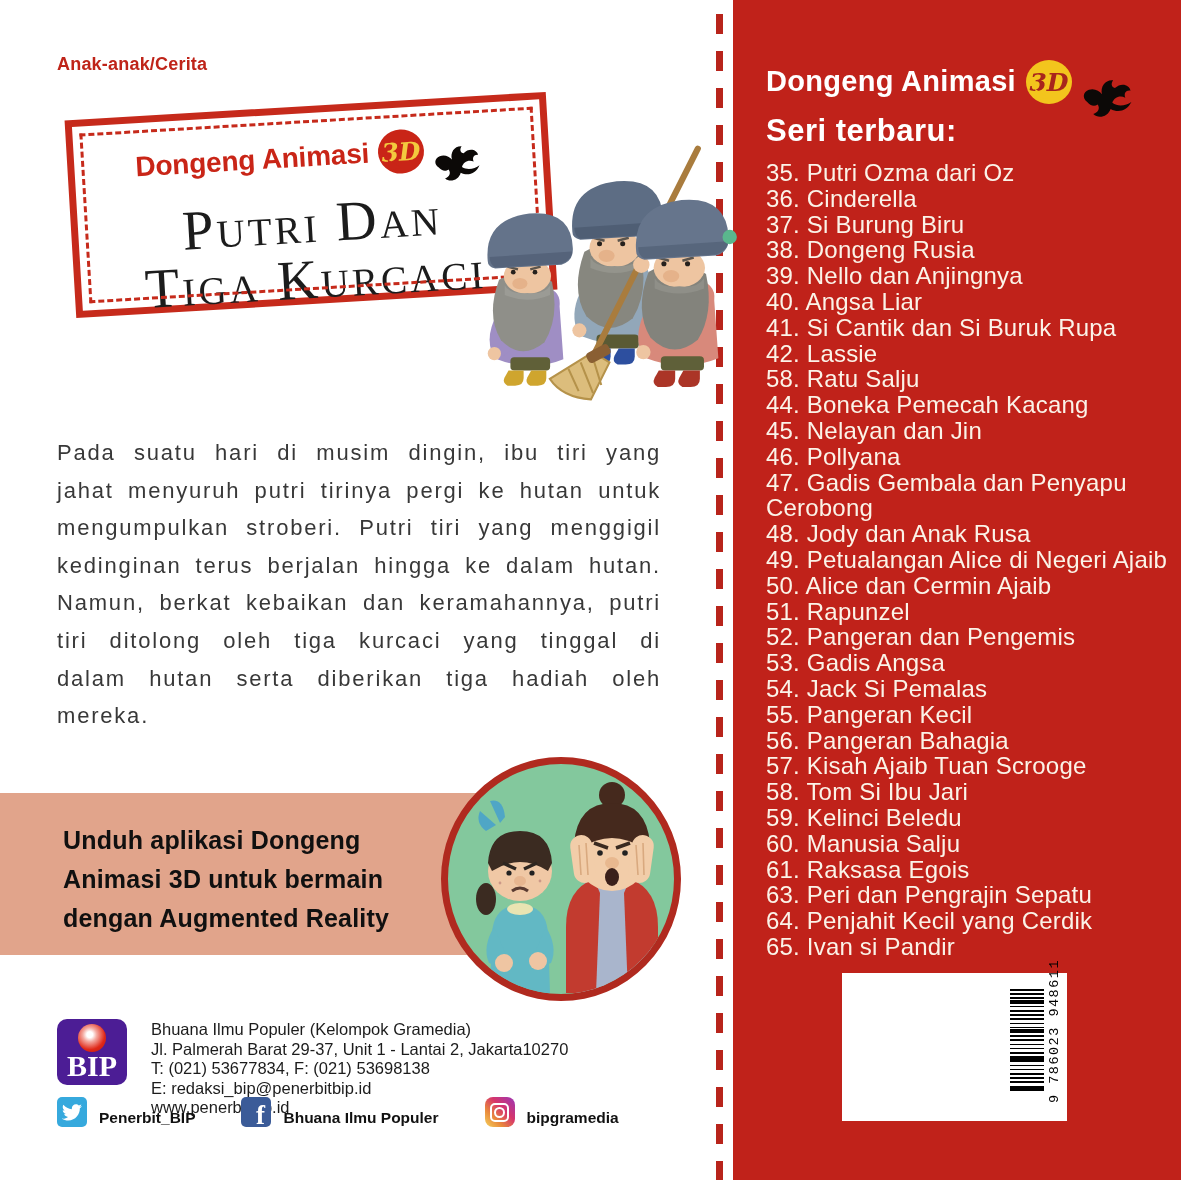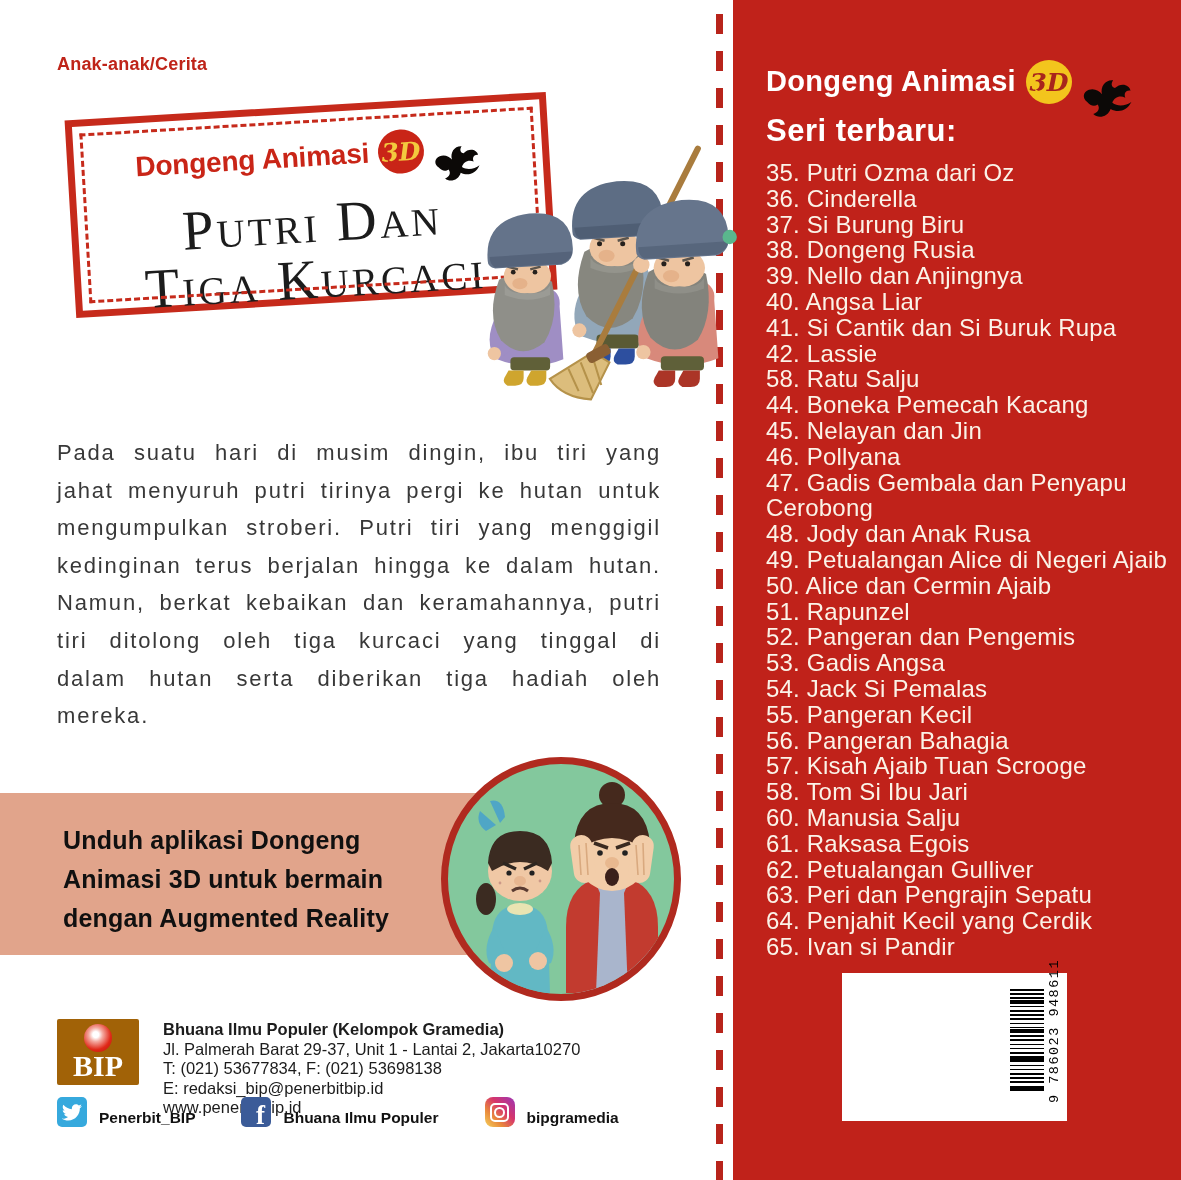--- a/index.html
+++ b/index.html
@@ -35,27 +35,27 @@
 
   .app-banner{position:absolute;left:0;top:793px;width:641px;height:162px;background:#e1a48b;z-index:1;}
   .app-banner-text{position:absolute;left:63px;top:28px;font-size:25px;line-height:39px;font-weight:bold;
                    color:#101010;white-space:pre-line;letter-spacing:.2px;}
 
   .promo-circle{position:absolute;left:441px;top:757px;width:240px;height:244px;border-radius:50%;
                 background:#83c89d;border:7px solid #b02a1f;box-sizing:border-box;overflow:hidden;z-index:2;}
   .promo-circle svg{display:block;width:100%;height:100%;}
 
   .publisher{position:absolute;left:57px;top:1019px;display:flex;}
-  .bip-logo{width:82px;height:66px;background:#a16207;position:relative;border-radius:2px;flex:0 0 auto;}
+  .bip-logo{width:70px;height:66px;background:#4c1d95;position:relative;border-radius:10px;flex:0 0 auto;}
   .bip-ball{position:absolute;left:50%;top:5px;transform:translateX(-50%);width:28px;height:28px;border-radius:50%;
             background:radial-gradient(circle at 42% 38%, #ffffff 0 3px, #f4a9a0 7px, #e02818 15px, #a91204 26px);}
   .bip-text{position:absolute;left:0;right:0;bottom:2px;text-align:center;font-family:"Liberation Serif",serif;
             font-weight:bold;font-size:30px;color:#fff;}
   .publisher-info{margin-left:24px;font-size:16.5px;line-height:19.5px;color:#1c1c1c;padding-top:1px;}
-  .publisher-name{font-weight:bold;}
+  .publisher-name{font-weight:normal;}
 
   .social-row{position:absolute;left:57px;top:1097px;display:flex;align-items:center;}
   .social-item{display:flex;align-items:flex-end;margin-right:46px;}
   .social-icon{width:30px;height:30px;border-radius:5px;margin-right:12px;display:flex;align-items:center;
                justify-content:center;flex:0 0 auto;}
   .twitter-bg{background:#36a9dd;}
   .facebook-bg{background:#3b5b98;color:#fff;font-family:"Liberation Serif",serif;font-weight:bold;
                font-size:27px;overflow:hidden;}
   .fb-f{display:block;margin-top:6px;margin-left:8px;}
   .instagram-bg{background:linear-gradient(45deg,#f5d15c 0%,#e98a3c 30%,#d6356b 60%,#9b36b7 100%);border-radius:8px;}
@@ -289,23 +289,23 @@
         <div class="series-item">49. Petualangan Alice di Negeri Ajaib</div>
         <div class="series-item">50. Alice dan Cermin Ajaib</div>
         <div class="series-item">51. Rapunzel</div>
         <div class="series-item">52. Pangeran dan Pengemis</div>
         <div class="series-item">53. Gadis Angsa</div>
         <div class="series-item">54. Jack Si Pemalas</div>
         <div class="series-item">55. Pangeran Kecil</div>
         <div class="series-item">56. Pangeran Bahagia</div>
         <div class="series-item">57. Kisah Ajaib Tuan Scrooge</div>
         <div class="series-item">58. Tom Si Ibu Jari</div>
+        <div class="series-item">59. Kelinci Beledu</div>
         <div class="series-item">60. Manusia Salju</div>
         <div class="series-item">61. Raksasa Egois</div>
-        <div class="series-item">62. Petualangan Gulliver</div>
         <div class="series-item">63. Peri dan Pengrajin Sepatu</div>
         <div class="series-item">64. Penjahit Kecil yang Cerdik</div>
         <div class="series-item">65. Ivan si Pandir</div>
       </div>
 
     <div class="barcode-box">
       <div class="barcode-bars"></div>
       <div class="barcode-number">9 786023 948611</div>
     </div>
   </div>

